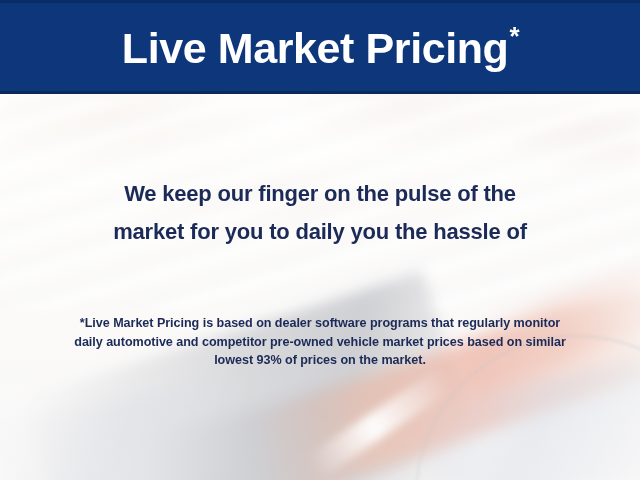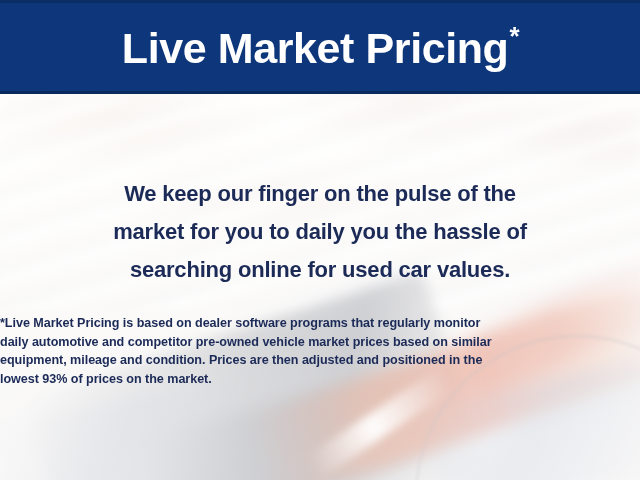--- a/index.html
+++ b/index.html
@@ -190,20 +190,21 @@
     display: block;
     white-space: nowrap;
   }
 
   
   .disclaimer {
     position: absolute;
     left: 0;
     top: 314px;
     width: 640px;
+    text-align: center;
     color: #1b2a57;
     font-size: 12.6px;
     font-weight: bold;
     line-height: 18.5px;
     letter-spacing: -0.05px;
   }
   .disclaimer .dl {
     display: block;
     white-space: nowrap;
   }
@@ -228,23 +229,21 @@
     <div class="bg-wash"></div>
   </div>
 
   <div class="header-band">
     <div class="header-title"><span>Live Market Pricing</span><span class="star">*</span></div>
   </div>
 
   <div class="headline">
     <span class="hl">We keep our finger on the pulse of the</span>
     <span class="hl">market for you to daily you the hassle of</span>
-    <span class="hl">searching online for used car values.</span>
   </div>
 
   <div class="disclaimer">
     <span class="dl">*Live Market Pricing is based on dealer software programs that regularly monitor</span>
     <span class="dl">daily automotive and competitor pre-owned vehicle market prices based on similar</span>
-    <span class="dl">equipment, mileage and condition. Prices are then adjusted and positioned in the</span>
     <span class="dl">lowest 93% of prices on the market.</span>
   </div>
 
 </div>
 
 </body></html>

